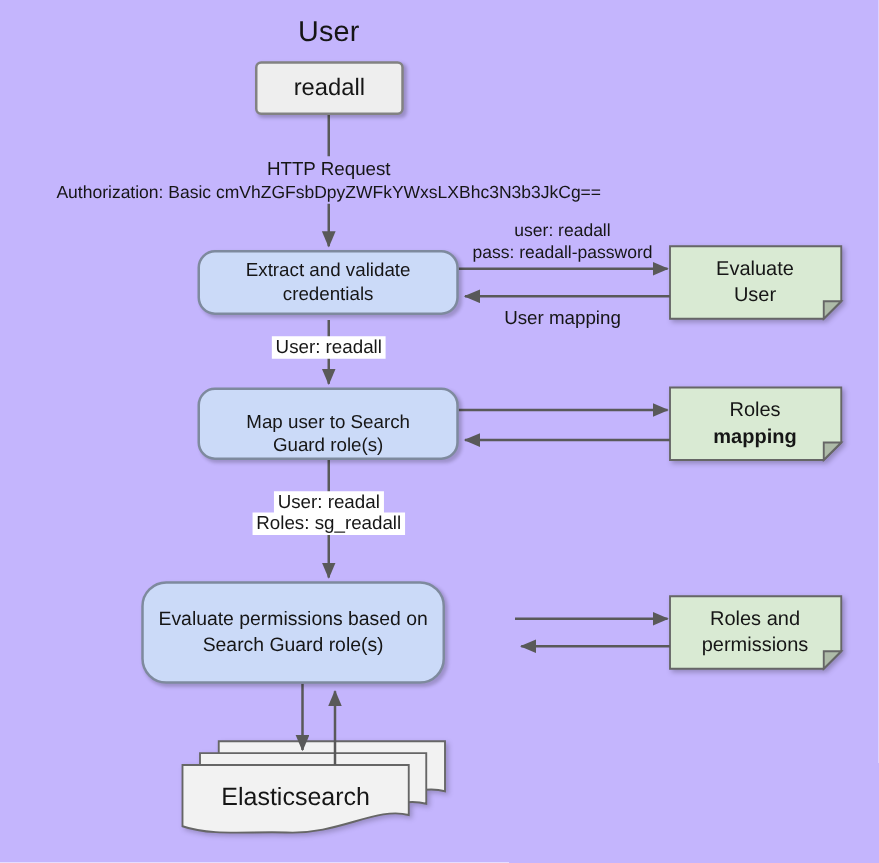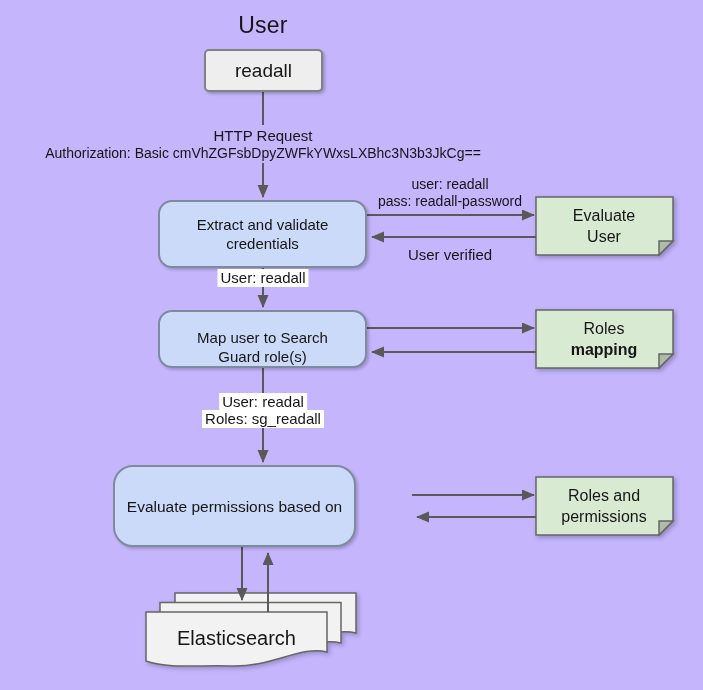--- a/index.html
+++ b/index.html
@@ -91,47 +91,48 @@
 
   <div class="ctr-lbl title" style="left:263px;top:12px;">User</div>
 
   <div class="terminal" style="left:204px;top:49px;width:119px;height:43px;">
     <span>readall</span>
   </div>
 
   <div class="ctr-lbl req-lbl1" style="left:263px;top:127px;">HTTP Request</div>
   <div class="ctr-lbl req-lbl2" style="left:263px;top:145px;">Authorization: Basic cmVhZGFsbDpyZWFkYWxsLXBhc3N3b3JkCg==</div>
 
-  <div class="process" style="left:158px;top:200px;width:209px;height:68px;">
+  <div class="process" style="left:158px;top:200px;width:209px;height:52px;">
     <span>Extract and validate</span>
     <span>credentials</span>
   </div>
 
   <div class="ctr-lbl side-lbl" style="left:450px;top:176px;">user: readall</div>
   <div class="ctr-lbl side-lbl" style="left:450px;top:193px;">pass: readall-password</div>
-  <div class="ctr-lbl side-lbl" style="left:450px;top:246px;font-size:15px;">User verified</div>
+  <div class="ctr-lbl side-lbl" style="left:450px;top:246px;font-size:15px;">User mapping</div>
 
   <div class="note-label" style="left:604px;top:205px;">Evaluate</div>
   <div class="note-label" style="left:604px;top:226px;">User</div>
 
   <div class="ctr-lbl mid-lbl bg-white" style="left:263px;top:269px;">User: readall</div>
 
   <div class="process" style="left:158px;top:310px;width:209px;height:58px;justify-content:flex-end;">
     <span>Map user to Search</span>
     <span>Guard role(s)</span>
   </div>
 
   <div class="note-label" style="left:604px;top:318px;">Roles</div>
   <div class="note-label" style="left:604px;top:339px;font-weight:bold;">mapping</div>
 
   <div class="ctr-lbl mid-lbl bg-white" style="left:263px;top:393px;">User: readal</div>
   <div class="ctr-lbl mid-lbl bg-white" style="left:263px;top:410px;">Roles: sg_readall</div>
 
   <div class="process big" style="left:113px;top:465px;width:243px;height:82px;">
     <span>Evaluate permissions based on</span>
+    <span>Search Guard role(s)</span>
   </div>
 
   <div class="note-label" style="left:604px;top:485px;">Roles and</div>
   <div class="note-label" style="left:604px;top:506px;">permissions</div>
 
   <div class="es-label">Elasticsearch</div>
 
 </div>
 
 </body></html>

